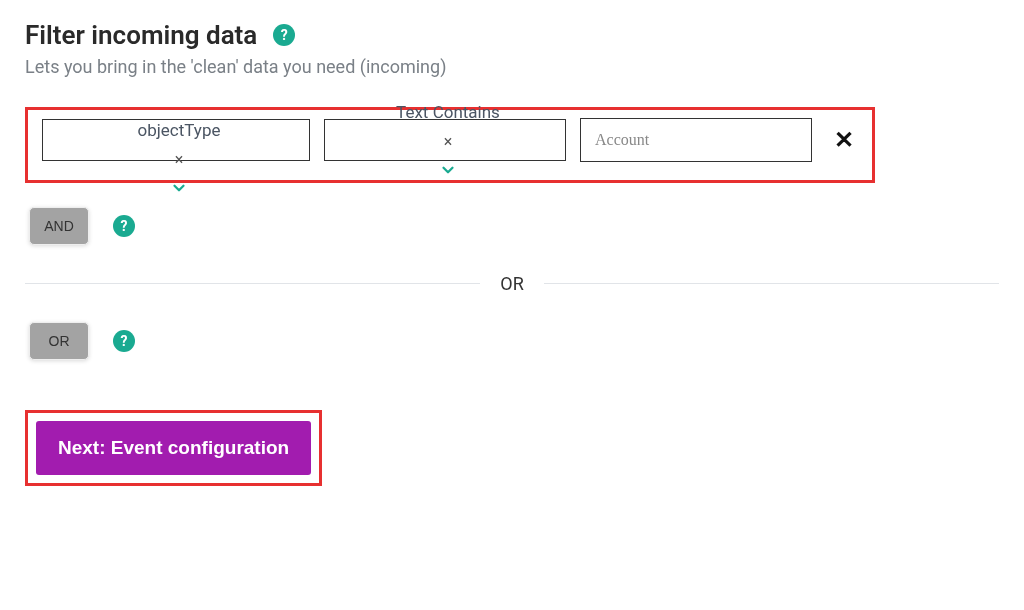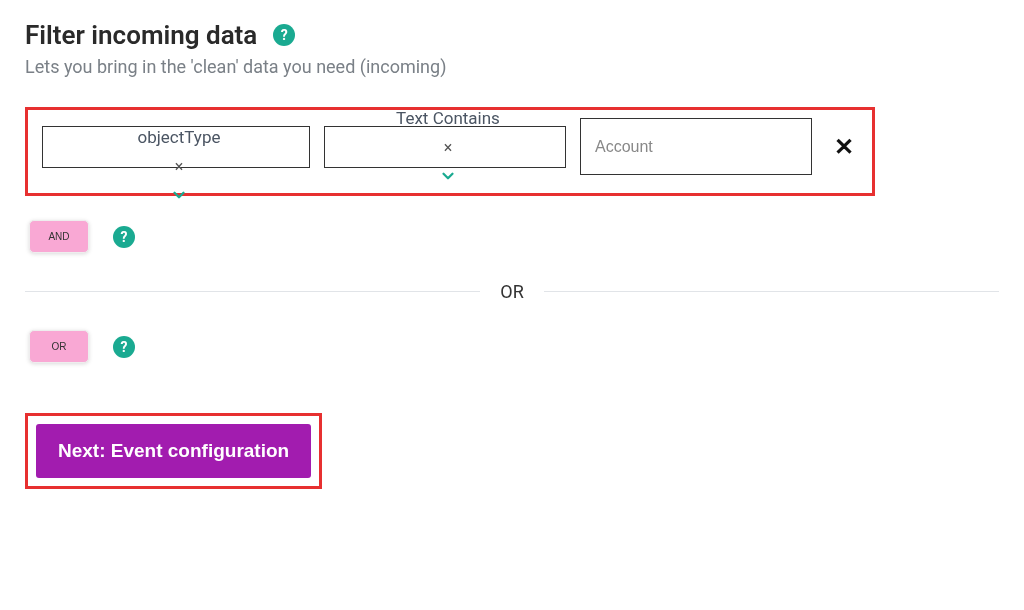--- a/index.html
+++ b/index.html
@@ -72,27 +72,27 @@
       gap: 10px;
       flex-direction: column;
     }
     .dropdown-field .label {
       flex: 1;
     }
     .field-1 { width: 268px; }
     .field-2 { width: 242px; justify-content: center; }
     .text-input {
       border: 1px solid #333;
-      height: 57px;
+      height: 44px;
       width: 232px;
       padding: 12px 14px;
       font-size: 16px;
       color: #888;
       outline: none;
-      font-family: Liberation Sans, sans-serif;
+      font-family: Liberation Serif, serif;
     }
     .text-input::placeholder {
       color: #aaa;
     }
     .clear-x {
       font-size: 16px;
       color: #555;
       cursor: pointer;
       padding: 0 6px;
     }
@@ -111,26 +111,26 @@
       margin-left: 8px;
     }
     .condition-row {
       display: flex;
       align-items: center;
       gap: 24px;
       margin-left: 4px;
       margin-bottom: 28px;
     }
     .small-btn {
-      background: #f9a8d4;
+      background: #a3a3a3;
       border: 1px solid #eee;
       box-shadow: 0 1px 4px rgba(0,0,0,0.15);
       border-radius: 5px;
       padding: 10px 14px;
-      font-size: 10px;
+      font-size: 14px;
       font-weight: 500;
       color: #333;
       cursor: pointer;
       min-width: 60px;
       text-align: center;
     }
     .divider-row {
       display: flex;
       align-items: center;
       width: 100%;

